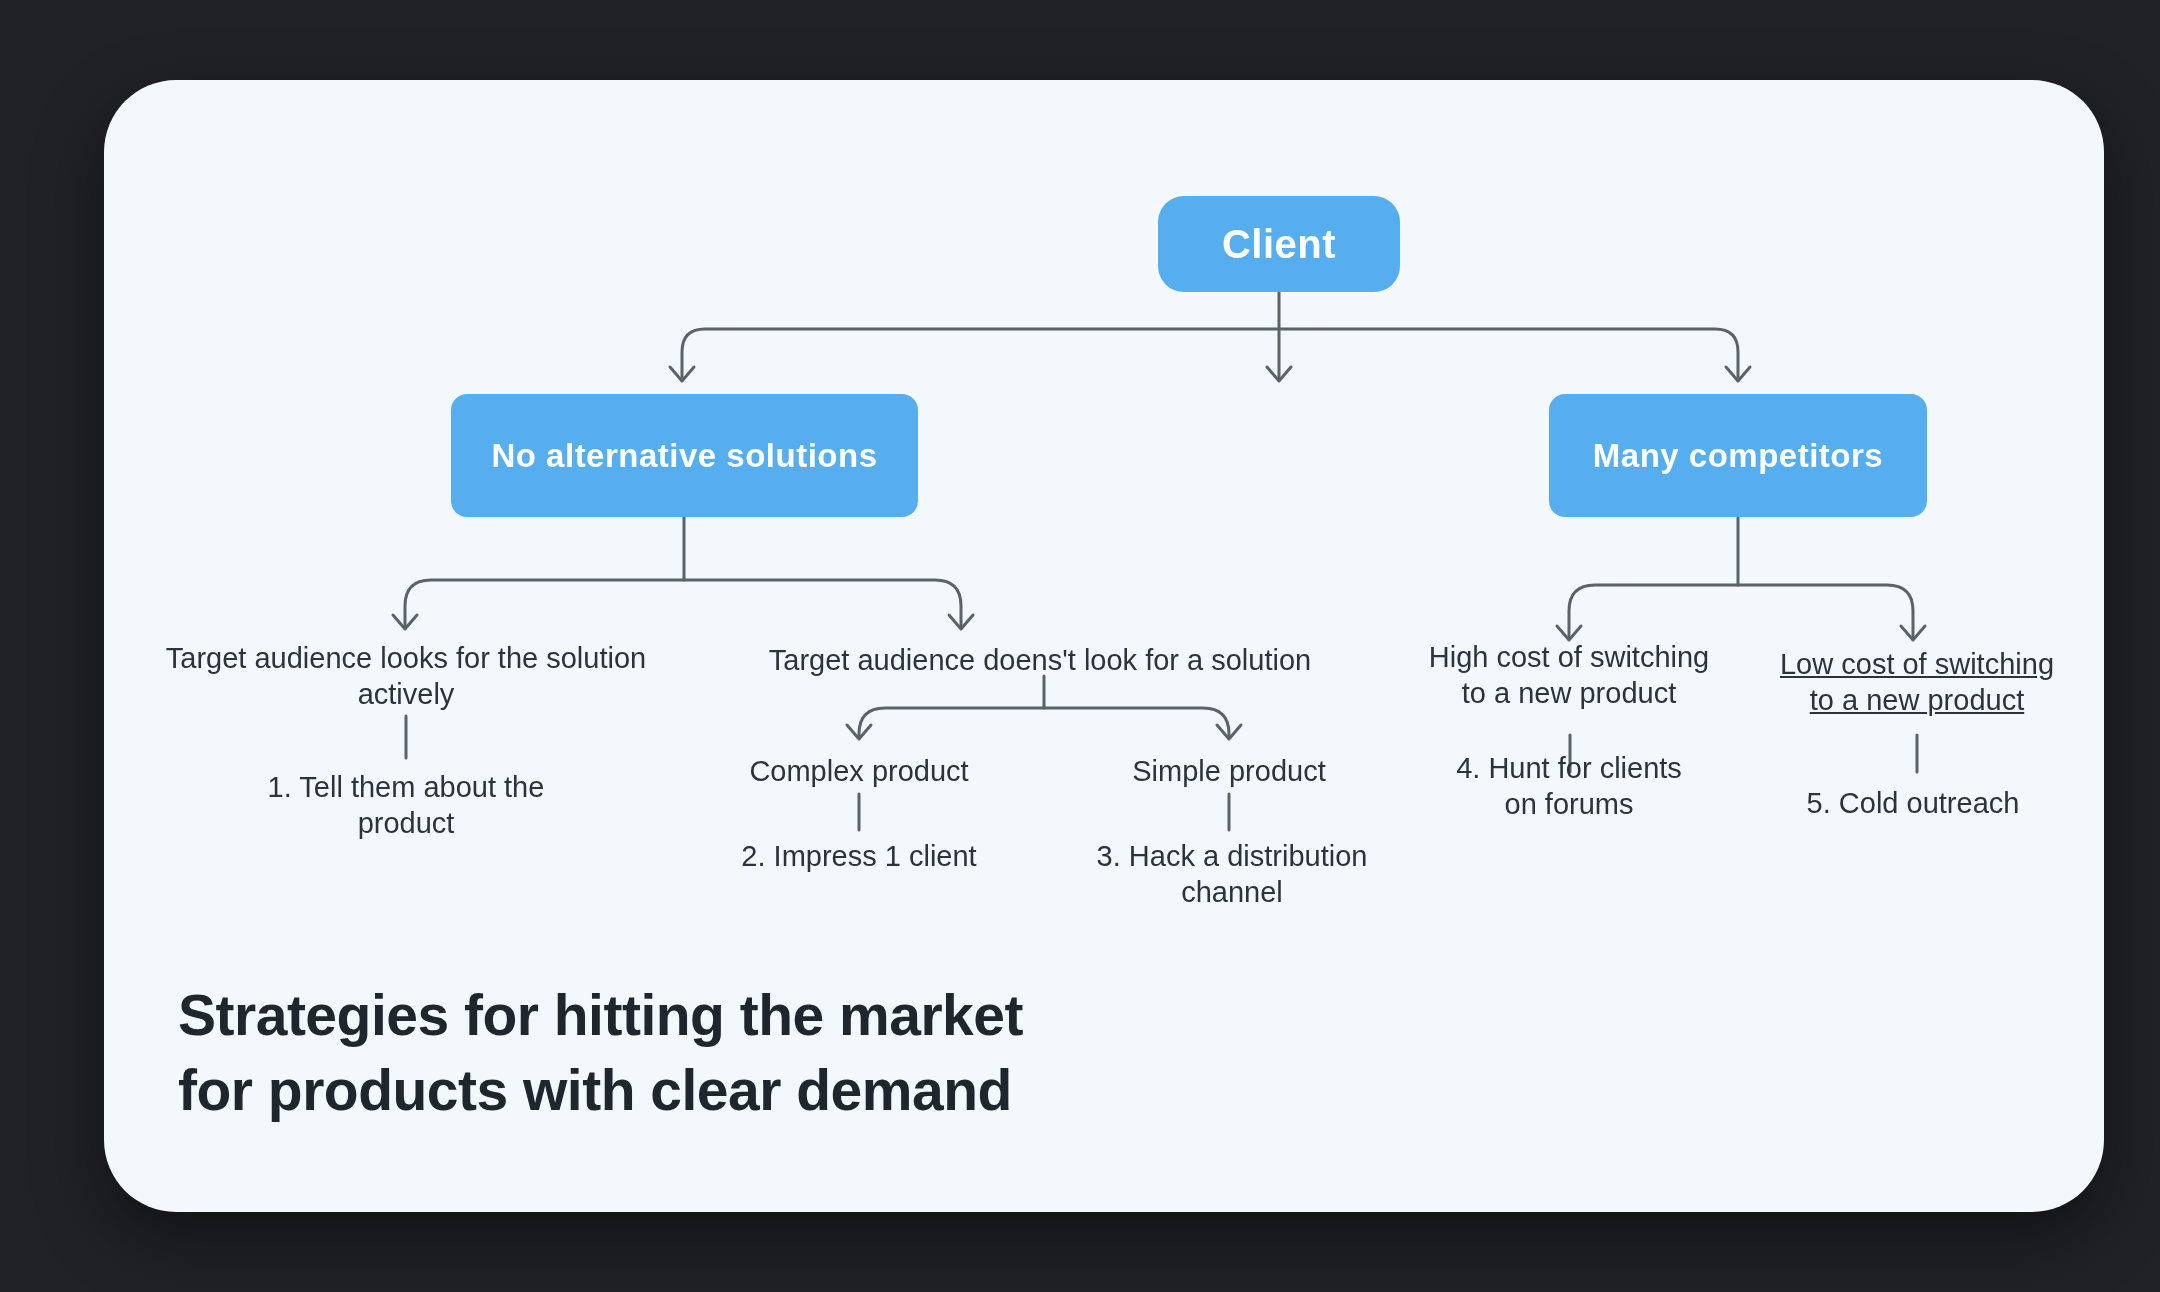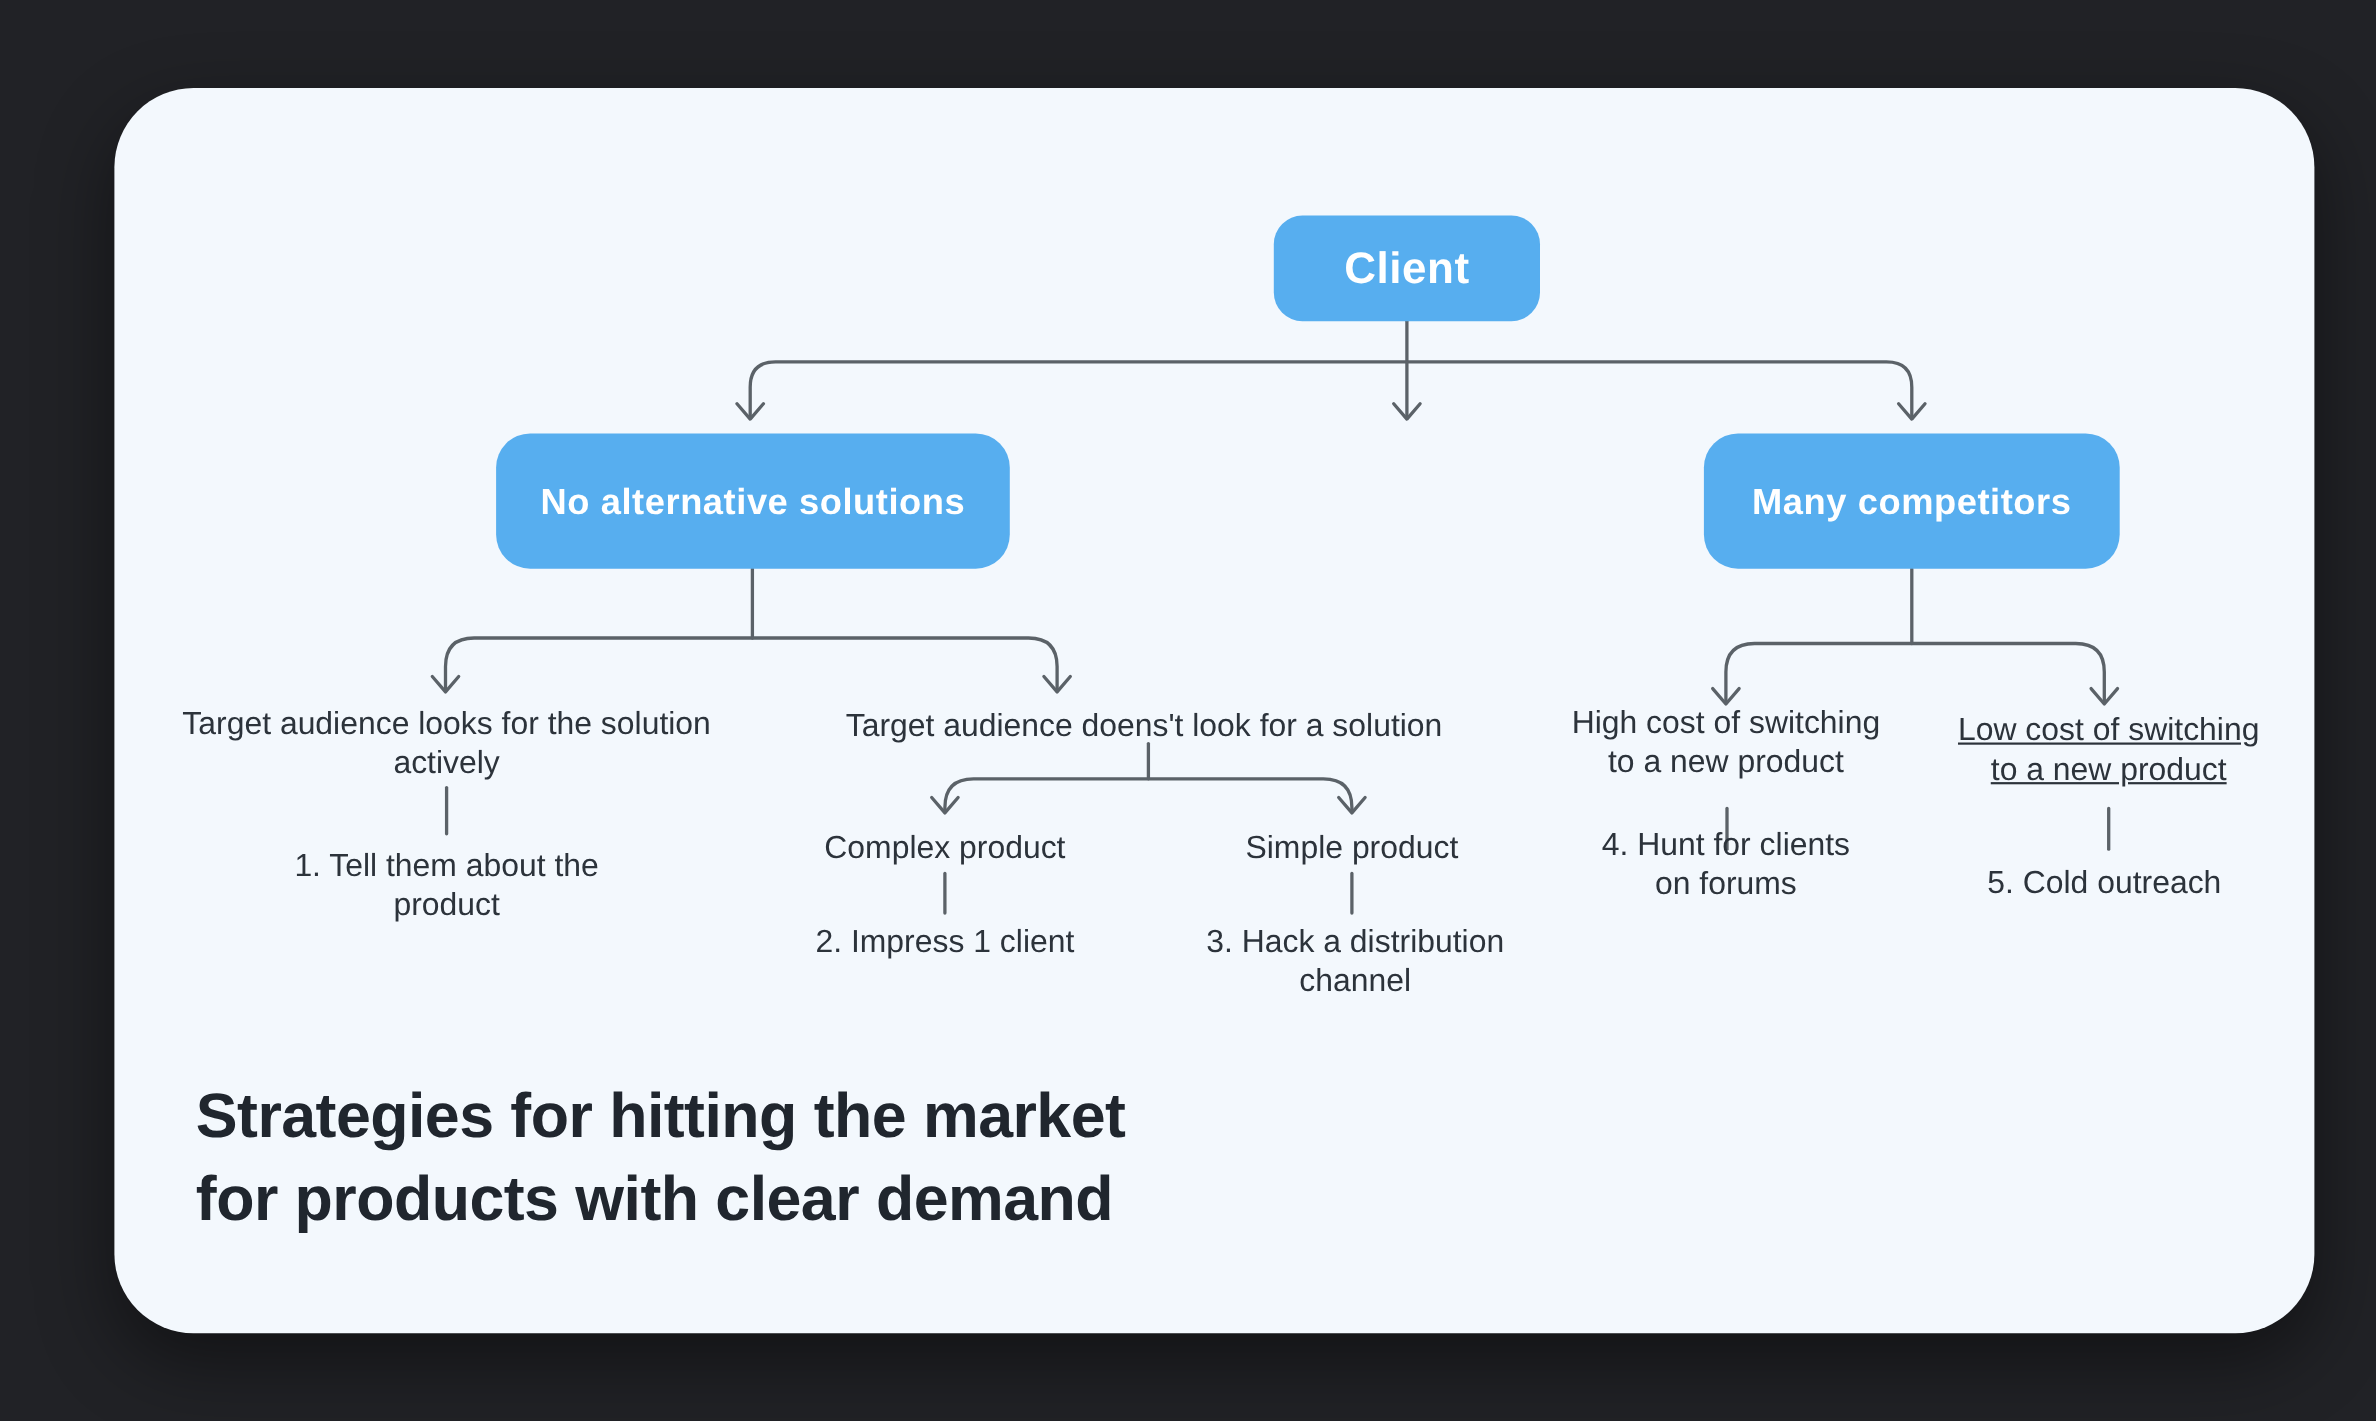--- a/index.html
+++ b/index.html
@@ -26,21 +26,21 @@
   }
   .layer{position:absolute;left:0;top:0;width:2000px;height:1132px;}
   svg.layer{pointer-events:none;}
   .ln{fill:none;stroke:var(--line);stroke-width:3;stroke-linecap:round;stroke-linejoin:round;}
   .node{
     position:absolute;background:var(--node-blue);color:var(--node-text);
     display:flex;align-items:center;justify-content:center;
     font-weight:600;letter-spacing:0.5px;text-align:center;
   }
   .node-root{left:1054px;top:116px;width:242px;height:96px;border-radius:26px;font-size:40px;}
-  .node-branch{top:314px;height:123px;border-radius:31px;font-size:33px;}
+  .node-branch{top:314px;height:123px;border-radius:16px;font-size:33px;}
   .node-left{left:347px;width:467px;}
   .node-right{left:1445px;width:378px;}
   .txt{
     position:absolute;transform:translateX(-50%);
     color:var(--text);font-size:29px;line-height:36px;text-align:center;
   }
   .txt div{white-space:nowrap;}
   .title{
     position:absolute;left:74px;top:898px;
     color:var(--title);font-size:57px;line-height:75px;font-weight:800;

